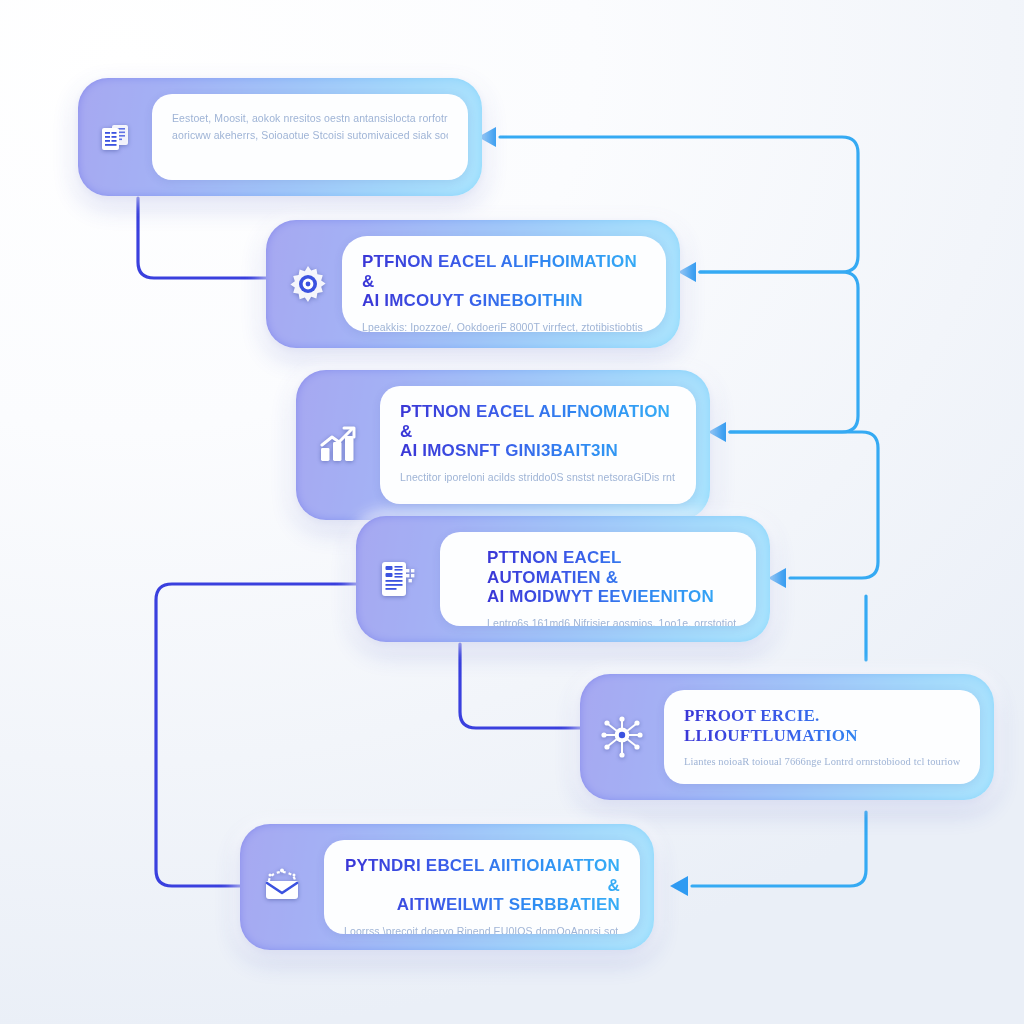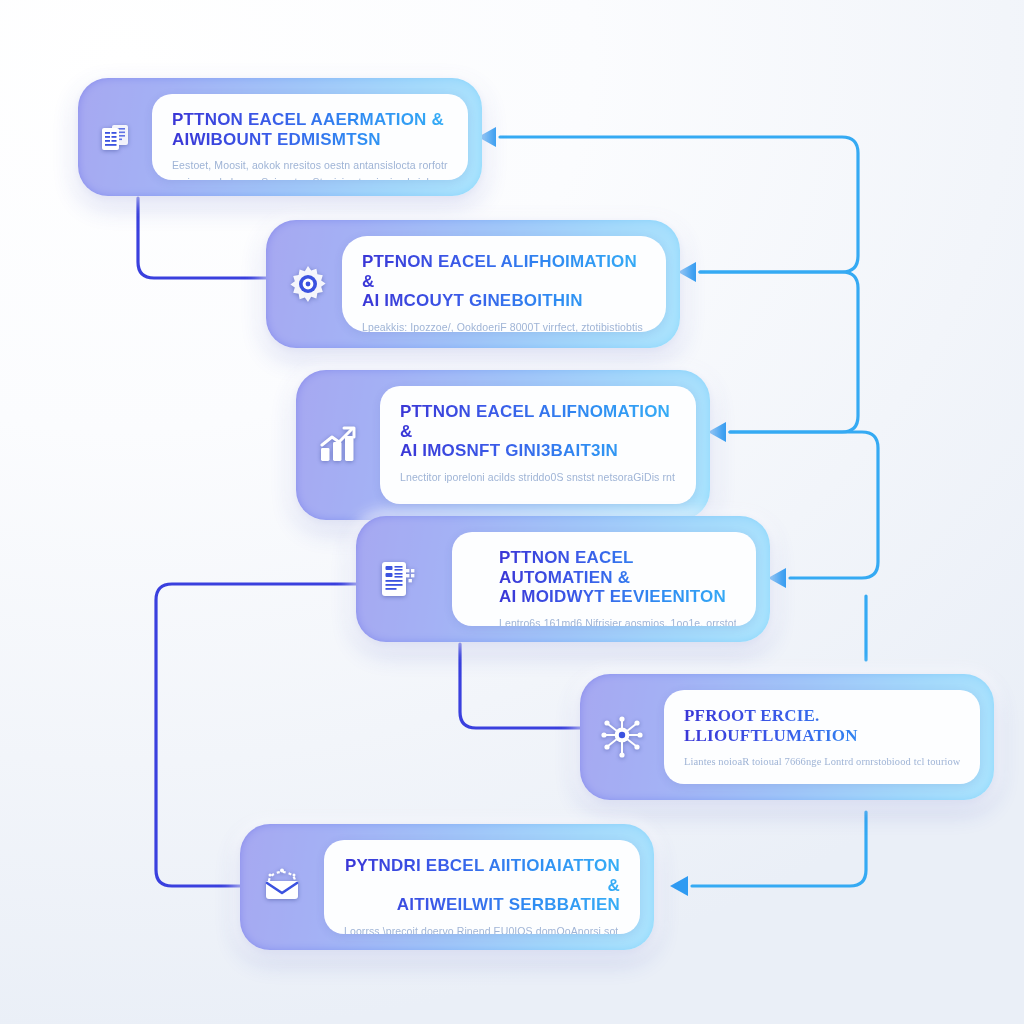--- a/index.html
+++ b/index.html
@@ -110,24 +110,20 @@
             <rect x="15.5" y="14" width="5" height="1.8"></rect>
           <rect x="9" y="18" width="5" height="1.8"></rect>
             <rect x="15.5" y="18" width="5" height="1.8"></rect>
           <rect x="9" y="22" width="5" height="1.8"></rect>
             <rect x="15.5" y="22" width="5" height="1.8"></rect>
           <rect x="9" y="26" width="11.5" height="1.8"></rect>
         </g>
       </svg>
     </div>
     <div class="card-inner" style="left:74px;">
-      <h3 class="c-title">
-        <span>PTTNON EACEL AAERMATION &amp;</span><br>
-        <span>AIWIBOUNT EDMISMTSN</span>
-      </h3>
       <p class="c-body">
         <span>Eestoet, Moosit, aokok nresitos oestn antansislocta rorfotrotw ridt</span>
         <span>aoricww akeherrs, Soioaotue Stcoisi sutomivaiced siak soorsrne daius</span>
 
       </p>
     </div>
   </div>
 
   <div class="card" style="left:266px;top:220px;width:414px;height:128px;">
     <div class="icon-band" style="width:84px;">
@@ -193,21 +189,21 @@
         </g>
         <g fill="#ffffff" opacity=".95">
           <rect x="28" y="11" width="3.4" height="3.4"></rect>
             <rect x="33" y="11" width="3.4" height="3.4"></rect>
           <rect x="28" y="16" width="3.4" height="3.4"></rect>
             <rect x="33" y="16" width="3.4" height="3.4"></rect>
           <rect x="30.5" y="21" width="3.4" height="3.4"></rect>
         </g>
       </svg>
     </div>
-    <div class="card-inner" style="left:96px;padding-left:47px;">
+    <div class="card-inner" style="left:84px;padding-left:47px;">
       <h3 class="c-title">
         <span>PTTNON EACEL AUTOMATIEN &amp;</span><br>
         <span>AI MOIDWYT EEVIEENITON</span>
       </h3>
       <p class="c-body">
         <span>Lentro6s 161md6 Nifrisier aosmios, 1oo1e, orrstotiotod, sdlcl scorip ddt</span>
         <span>sinidien todrutich Boitodoln Suetr tkdRVHO0O0O8 dot sdhelcbto dd46</span>
 
       </p>
     </div>

